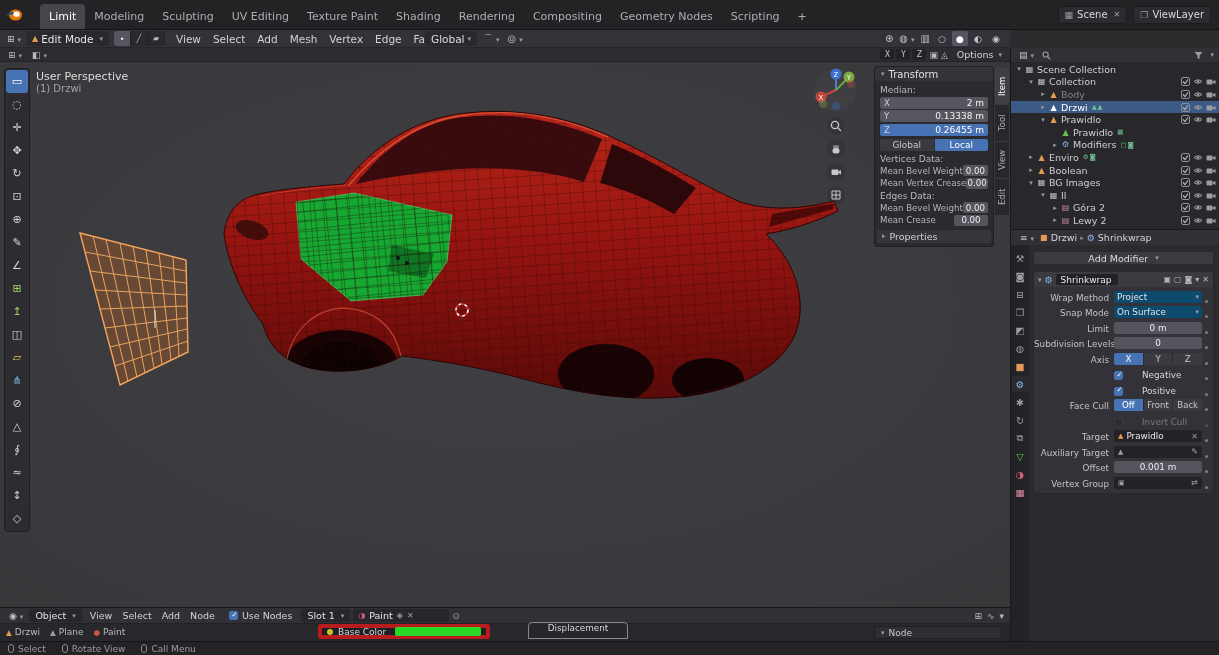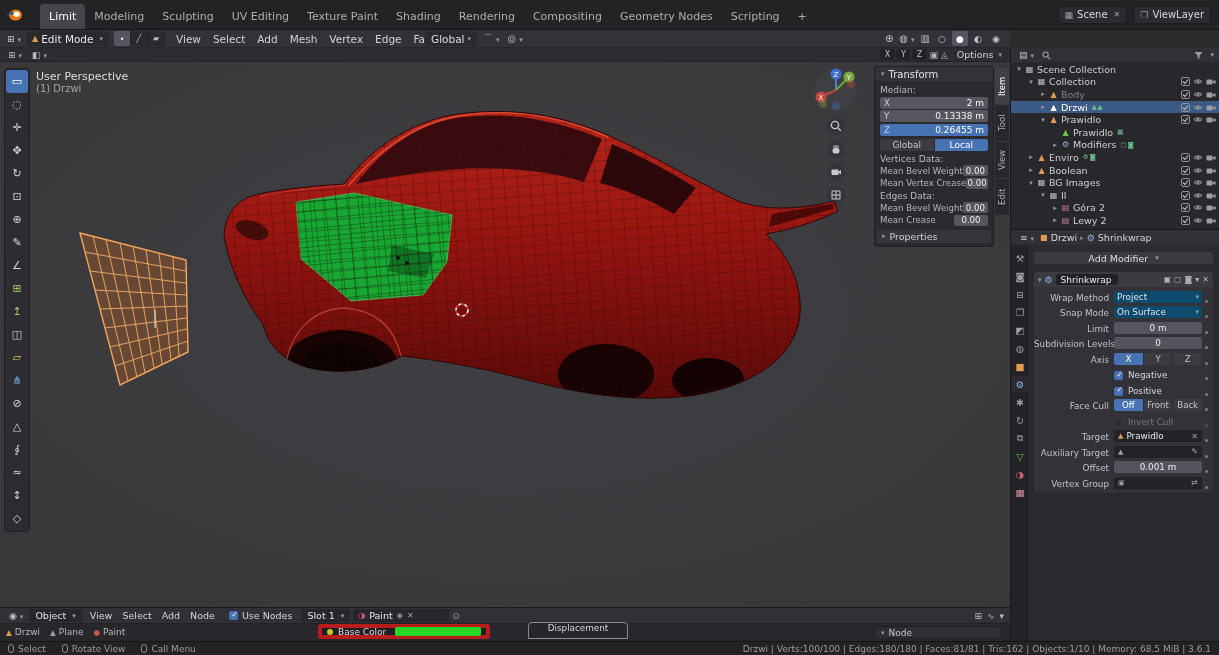--- a/index.html
+++ b/index.html
@@ -108,21 +108,21 @@
 .pobj .ox{margin-left:auto;font-size:8px;color:#9d9da2}
 .pseg{display:flex;flex:1;height:12px;border-radius:2px;overflow:hidden}
 .pseg .opt{flex:1;background:#3a3a41;display:flex;align-items:center;justify-content:center;color:#c6c6ca;border-right:1px solid #2c2c30;font-size:8.6px}
 .pseg .opt:last-child{border-right:none}
 .pseg .opt.active{background:#4772b3;color:#fff}
 .pdot{width:9px;display:flex;justify-content:center;flex:none}
 .pdot::before{content:"";width:3px;height:3px;border-radius:50%;background:#7e7e84}
 .cb{width:9px;height:9px;border-radius:2px;background:#232327;border:1px solid #4a4a50;position:relative;flex:none}
 .cb.checked{background:#4772b3;border-color:#4772b3}
 .cb.checked::after{content:"✓";font-size:7px;color:#fff;position:absolute;left:1.5px;top:-1.5px}
-.cbl{margin-left:5px;color:#d8d8db;flex:1}
+.cbl{margin-left:19px;color:#d8d8db;flex:1}
 .prow.disabled{opacity:.4}
 
 #shader{position:absolute;left:0;top:607px;width:1010px;height:34px;background:#28282c;border-top:1px solid #19191b;z-index:4}
 .sh-header{height:16px;background:#303036;border-bottom:1px solid #222226;display:flex;align-items:center;gap:3px;padding:0 6px;font-size:9.5px}
 .sh-dd{display:flex;align-items:center;gap:3px;background:#27272b;height:13px;border-radius:2px;padding:0 6px;color:#e0e0e3}
 .sh-menu{padding:0 5px;color:#d2d2d5}
 .use-nodes{display:flex;align-items:center;gap:4px;margin:0 6px;color:#d5d5d8}
 .mat-field{display:flex;align-items:center;gap:4px;background:#27272b;height:13px;border-radius:2px;padding:0 5px;min-width:96px;color:#e6e6e9}
 .mat-field .mx{font-size:8px;color:#9d9da2}
 .sh-right{margin-left:auto;display:flex;gap:5px;color:#b8b8bd;font-size:9px}
@@ -975,14 +975,13 @@
       <span class="hint">
         <span class="mouse-ic"></span>
         <span>Rotate View</span>
       </span>
 
       <span class="hint">
         <span class="mouse-ic"></span>
         <span>Call Menu</span>
       </span>
     </div>
-  <span class="stats">Drzwi | Verts:100/100 | Edges:180/180 | Faces:81/81 | Tris:162 | Objects:1/10 | Memory: 68.5 MiB | 3.6.1</span>
 </div>
 
 </body></html>

